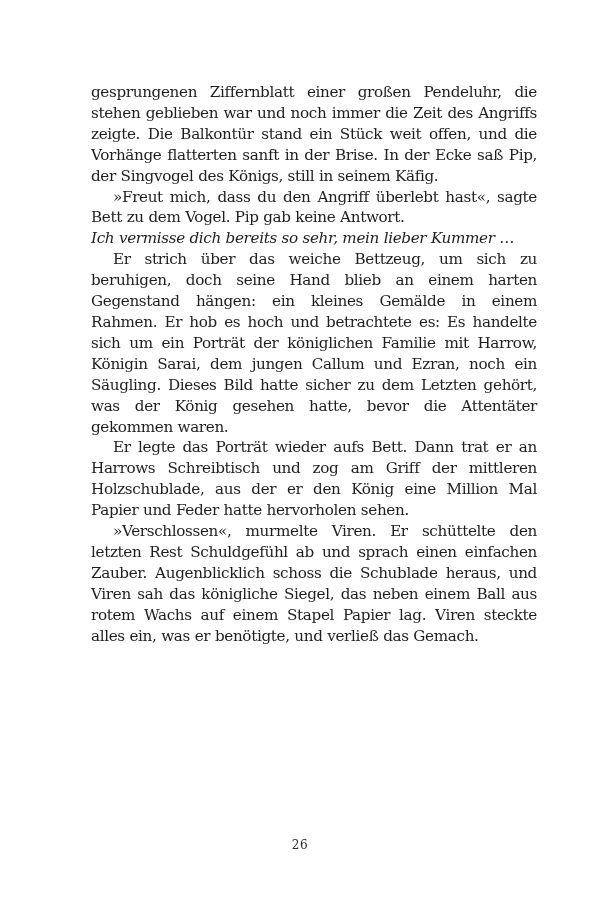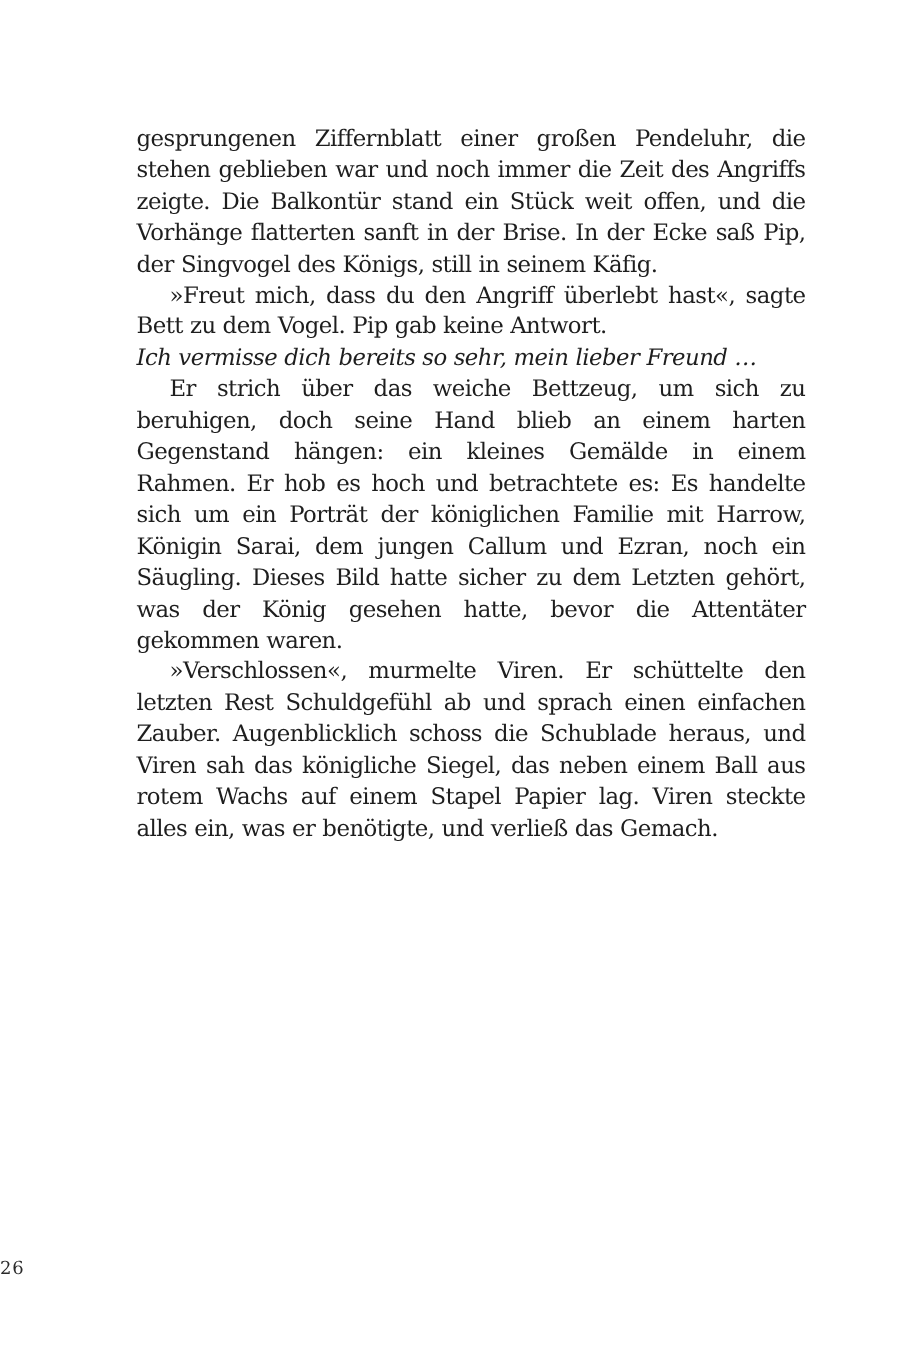--- a/index.html
+++ b/index.html
@@ -36,32 +36,34 @@
       text-indent: 22px;
     }
     .page .italic {
       font-style: italic;
     }
     .page-number {
       position: absolute;
       left: 0;
       width: 600px;
       top: 838px;
+      text-align: center;
       font-family: "DejaVu Serif", "Liberation Serif", serif;
       font-size: 12px;
       color: #2a2a2a;
       letter-spacing: 0.5px;
     }
     
     .page p { text-align-last: left; }
   </style>
 </head>
 <body>
 
 <div class="page">
   <p>gesprungenen Ziffernblatt einer großen Pendeluhr, die stehen geblieben war und noch immer die Zeit des Angriffs zeigte. Die Balkontür stand ein Stück weit offen, und die Vorhänge flatterten sanft in der Brise. In der Ecke saß Pip, der Singvogel des Königs, still in seinem Käfig.</p>
   <p class="indent">»Freut mich, dass du den Angriff überlebt hast«, sagte Bett zu dem Vogel. Pip gab keine Antwort.</p>
-  <p class="italic">Ich vermisse dich bereits so sehr, mein lieber Freund …</p>
+  <p class="italic">Ich vermisse dich bereits so sehr, mein lieber Kummer …</p>
   <p class="indent">Er strich über das weiche Bettzeug, um sich zu beruhigen, doch seine Hand blieb an einem harten Gegenstand hängen: ein kleines Gemälde in einem Rahmen. Er hob es hoch und betrachtete es: Es handelte sich um ein Porträt der königlichen Familie mit Harrow, Königin Sarai, dem jungen Callum und Ezran, noch ein Säugling. Dieses Bild hatte sicher zu dem Letz­ten gehört, was der König gesehen hatte, bevor die Attentäter gekommen waren.</p>
+  <p class="indent">Er legte das Porträt wieder aufs Bett. Dann trat er an Har­rows Schreibtisch und zog am Griff der mittleren Holzschub­lade, aus der er den König eine Million Mal Papier und Feder hatte hervorholen sehen.</p>
   <p class="indent">»Verschlossen«, murmelte Viren. Er schüttelte den letzten Rest Schuldgefühl ab und sprach einen einfachen Zauber. Augenblicklich schoss die Schublade heraus, und Viren sah das königliche Siegel, das neben einem Ball aus rotem Wachs auf einem Stapel Papier lag. Viren steckte alles ein, was er be­nötigte, und verließ das Gemach.</p>
 </div>
 
 <div class="page-number">26</div>
 
 </body></html>

